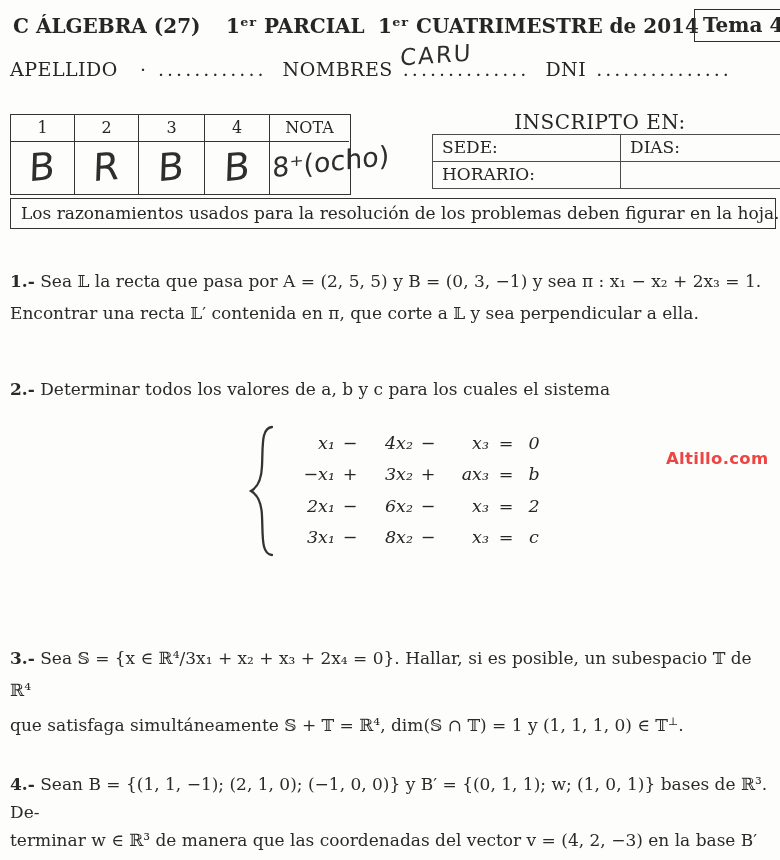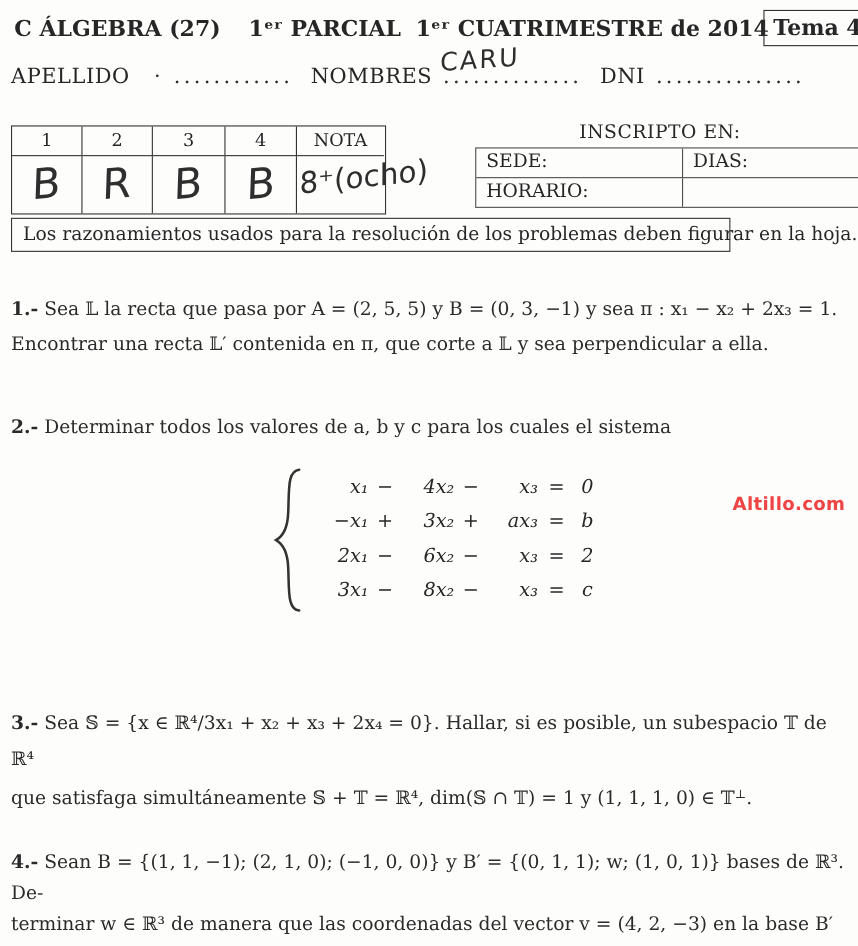--- a/index.html
+++ b/index.html
@@ -45,31 +45,31 @@
   .gt-c1 { width: 64px; } .gt-c2 { width: 64px; } .gt-c3 { width: 66px; } .gt-c4 { width: 65px; } .gt-c5 { width: 79px; }
   .gt-head .gt-cell { height: 27px; line-height: 26px; font-size: 16px; border-bottom: 1.4px solid #343434; }
   .gt-vals .gt-cell { height: 52px; position: relative; }
   .hand-grade { font-size: 38px; line-height: 50px; display: inline-block; transform: rotate(-5deg) skewX(-7deg); }
   .hand-nota {
     position: absolute; left: 2px; top: 4px; white-space: nowrap;
     font-size: 27px; transform: rotate(-6deg) skewX(-6deg); z-index: 3;
   }
 
   
-  .insc-title { position: absolute; top: 110px; left: 432px; width: 336px; text-align: center; font-size: 17px; letter-spacing: 0.5px; }
+  .insc-title { position: absolute; top: 110px; left: 432px; width: 336px; text-align: center; font-size: 20px; letter-spacing: 0.5px; }
   .insc-table { position: absolute; top: 134px; left: 432px; width: 389px; border: 1.3px solid #4d4d4d; }
   .insc-row { display: flex; }
   .insc-row:first-child { border-bottom: 1.3px solid #4d4d4d; }
   .insc-cell { font-size: 17px; padding: 2px 0 3px 9px; height: 26px; }
   .insc-left { width: 188px; border-right: 1.3px solid #4d4d4d; }
   .insc-right { width: 147px; }
 
   
   .note-box {
-    position: absolute; top: 198px; left: 10px; width: 654px;
+    position: absolute; top: 198px; left: 10px; width: 766px;
     border: 1.5px solid #343434; padding: 4px 10px 5px 10px;
     font-size: 17px; white-space: nowrap;
   }
 
   
   .prob { position: absolute; left: 10px; width: 762px; font-size: 17px; color: #2a2a2a; }
   .prob .ln { line-height: 32px; }
   .pnum { font-weight: bold; }
   .p1 { top: 265px; }
   .p2-intro { top: 379px; }

